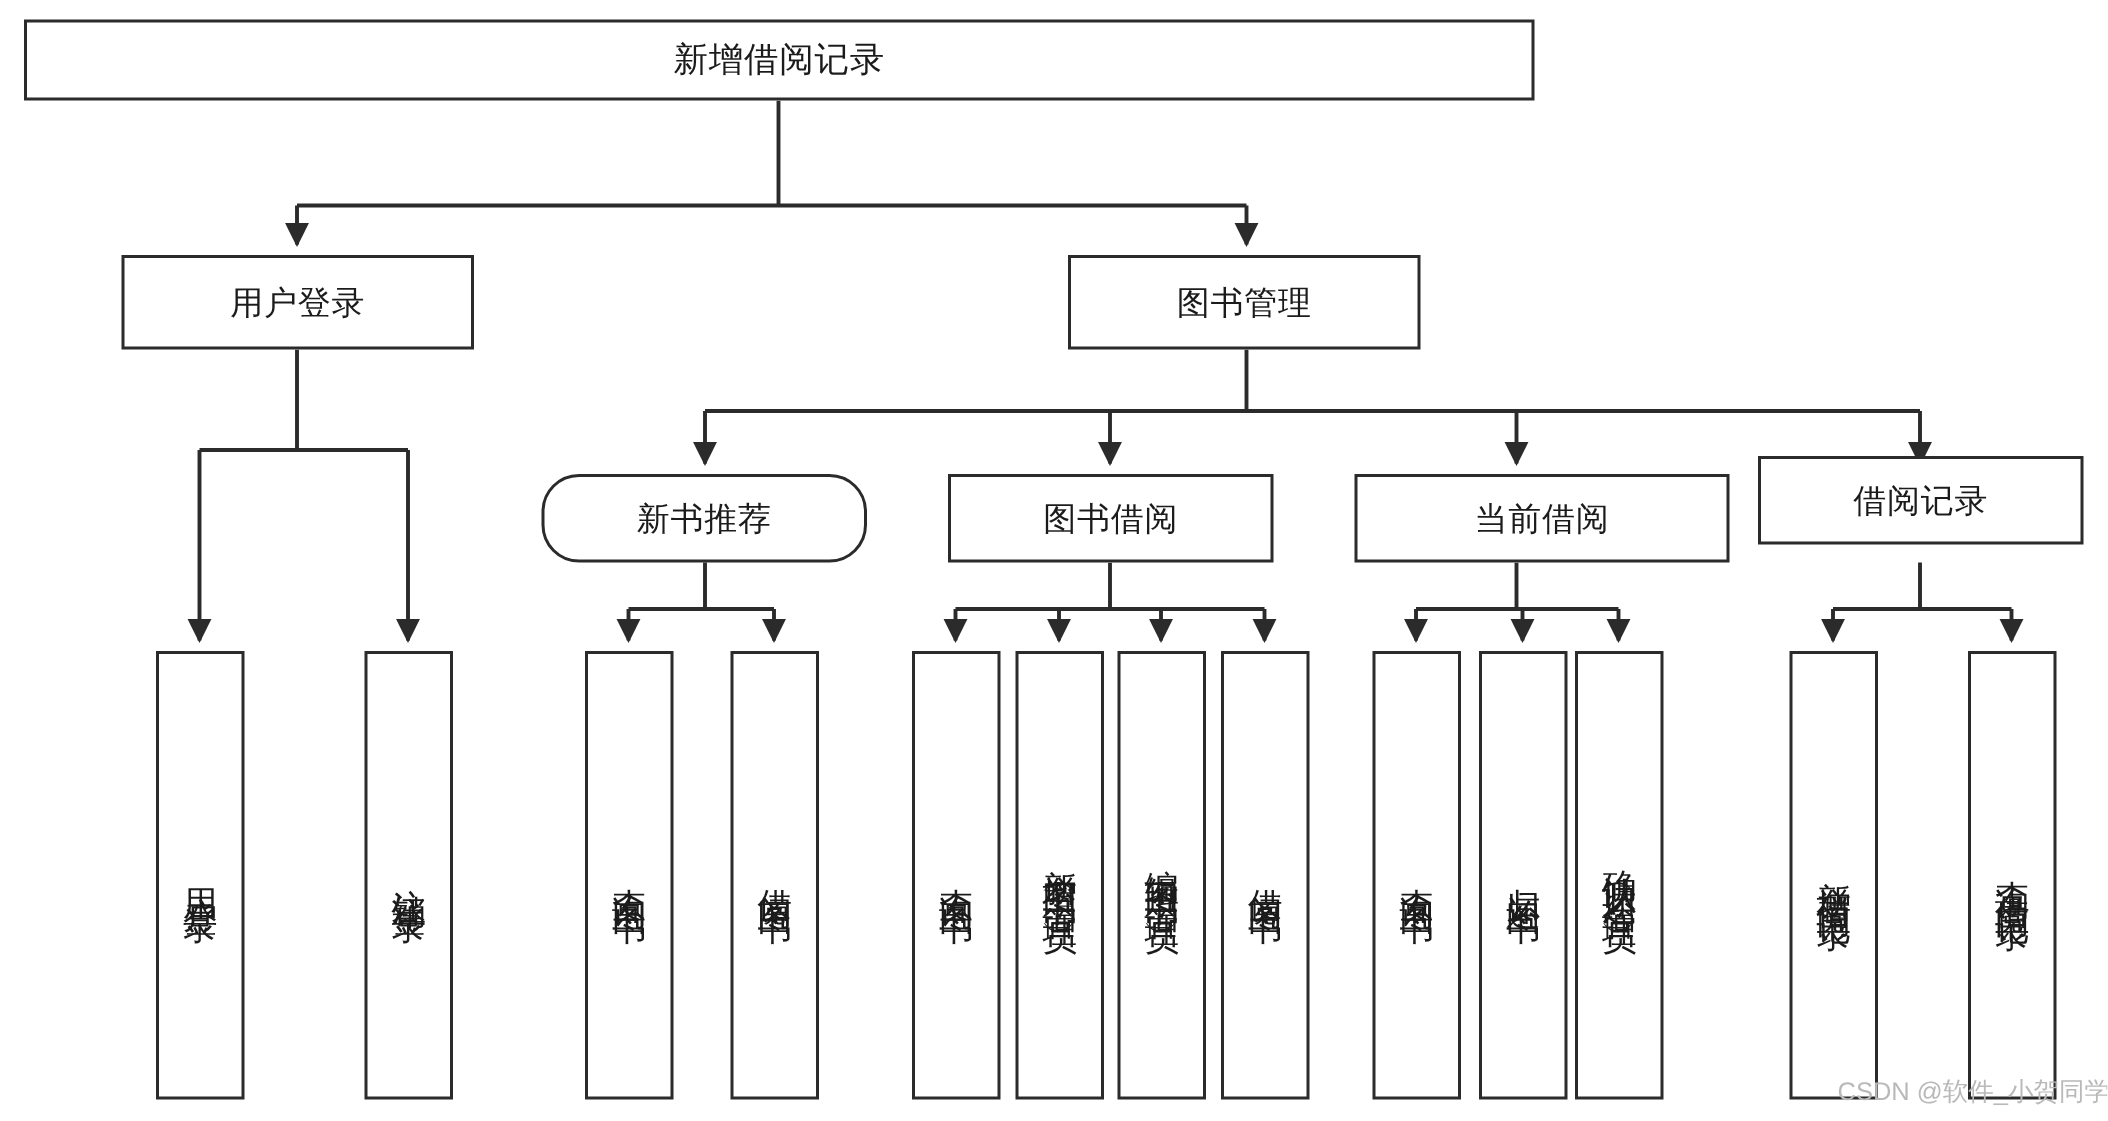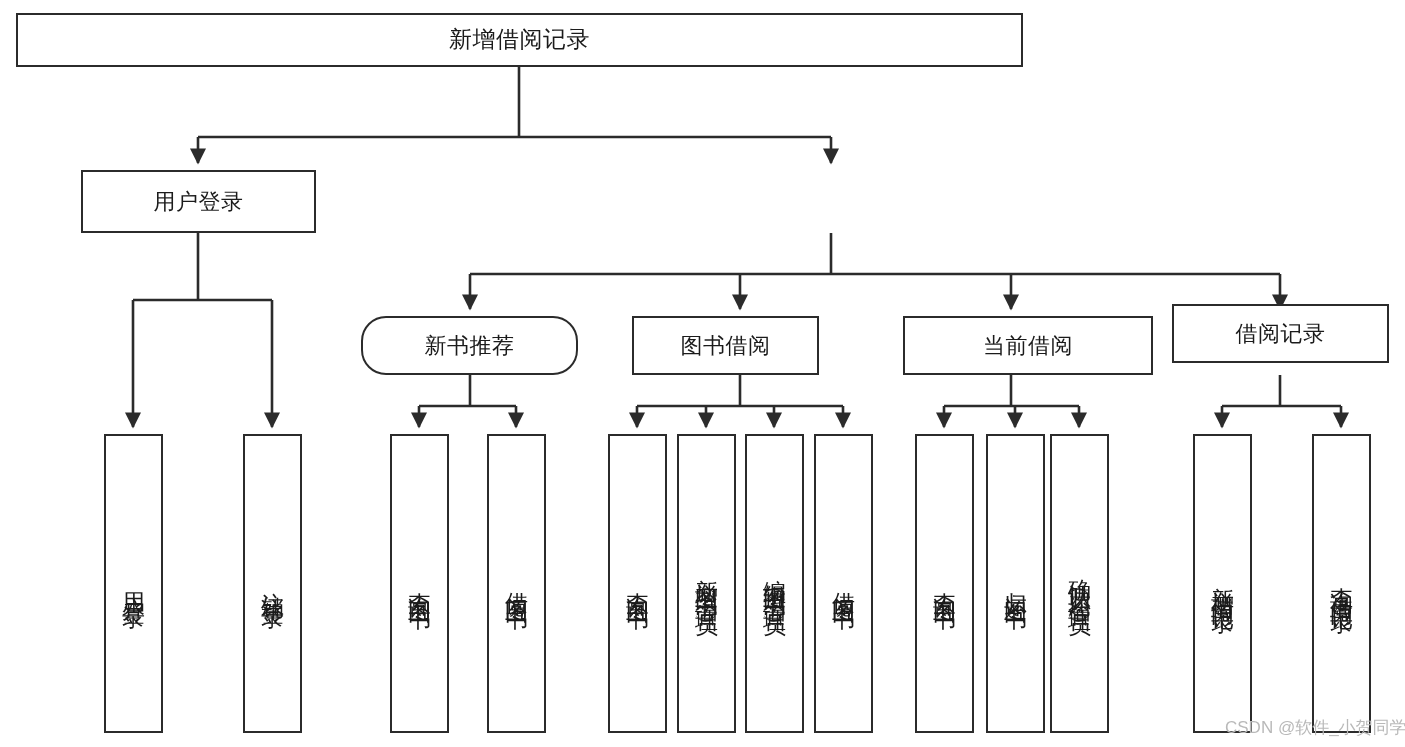--- a/index.html
+++ b/index.html
@@ -125,26 +125,29 @@
   </svg>
 
   <div class="node h root" style="left:16px; top:13px; width:1007px; height:54px;">
     <span class="lbl">新增借阅记录</span>
   </div>
 
   <div class="node h" style="left:81px; top:170px; width:235px; height:63px;">
     <span class="lbl">用户登录</span>
   </div>
 
+  <div class="node h" style="left:712px; top:170px; width:235px; height:63px;">
+    <span class="lbl">图书管理</span>
+  </div>
 
   <div class="node h" style="left:361px; top:316px; width:217px; height:59px;border-radius:25px;">
     <span class="lbl">新书推荐</span>
   </div>
 
-  <div class="node h" style="left:632px; top:316px; width:187px; height:59px;">
+  <div class="node h" style="left:632px; top:316px; width:217px; height:59px;">
     <span class="lbl">图书借阅</span>
   </div>
 
   <div class="node h" style="left:903px; top:316px; width:250px; height:59px;">
     <span class="lbl">当前借阅</span>
   </div>
 
   <div class="node h" style="left:1172px; top:304px; width:217px; height:59px;">
     <span class="lbl">借阅记录</span>
   </div>

